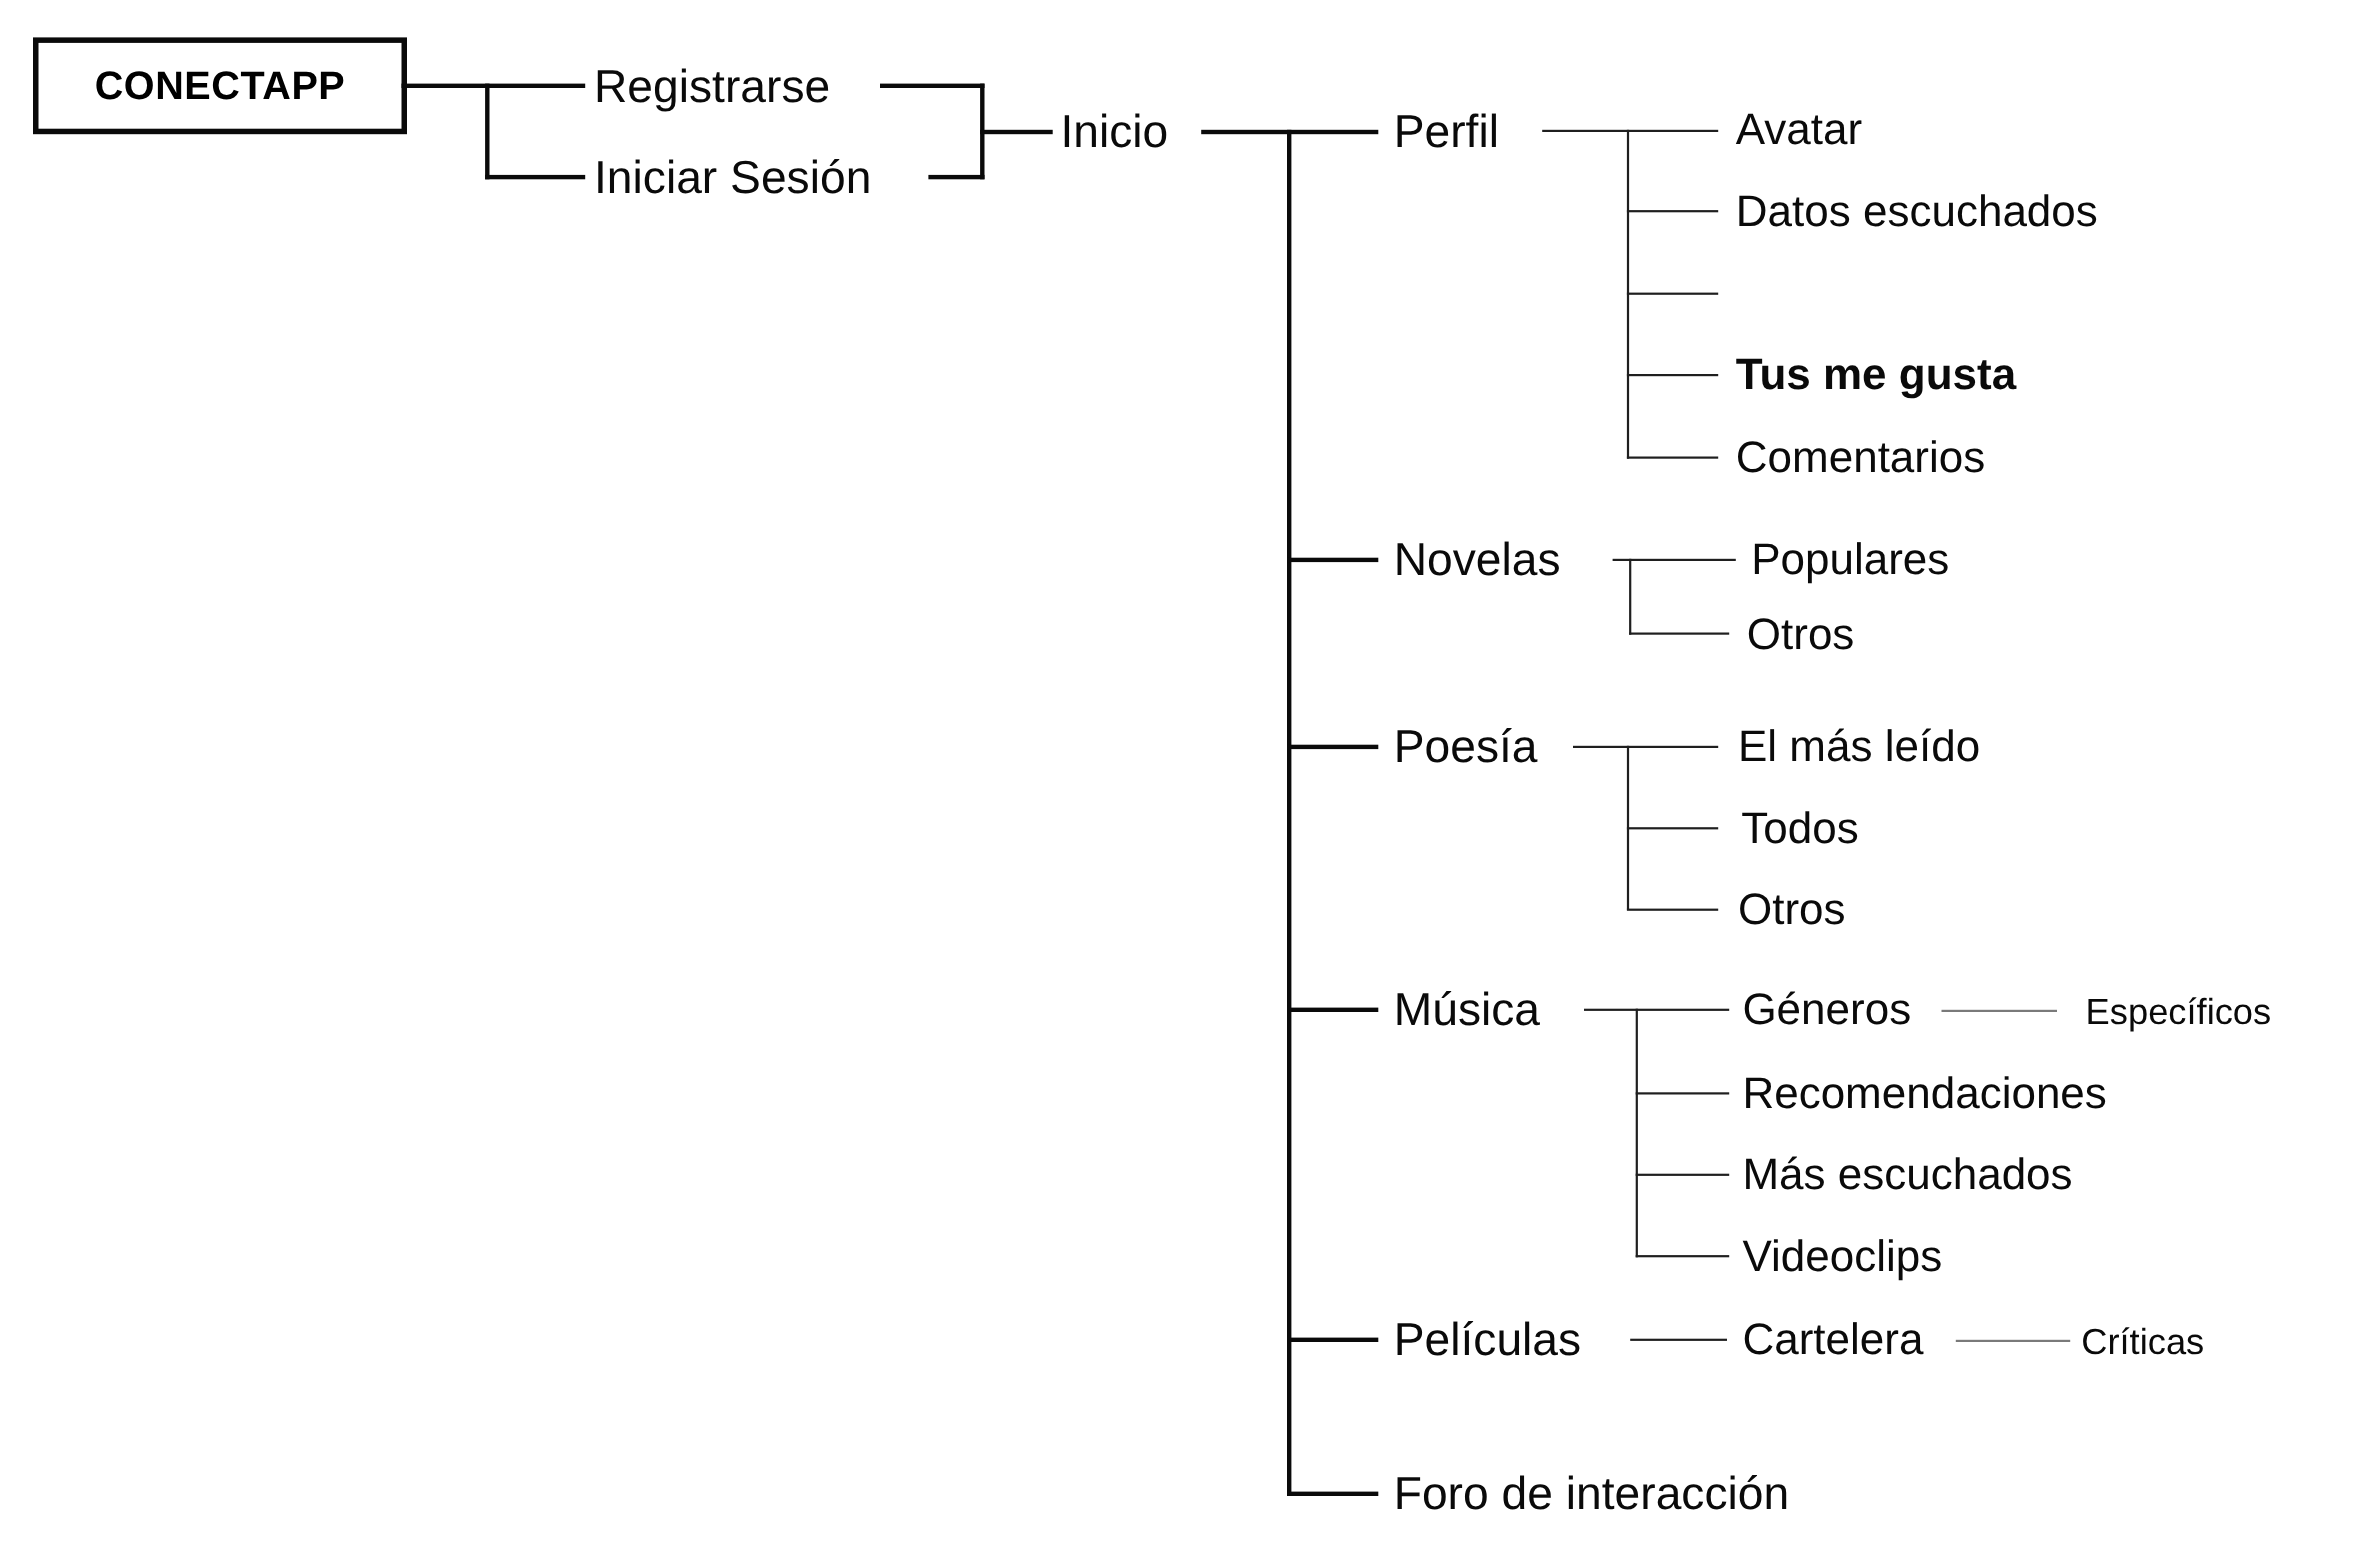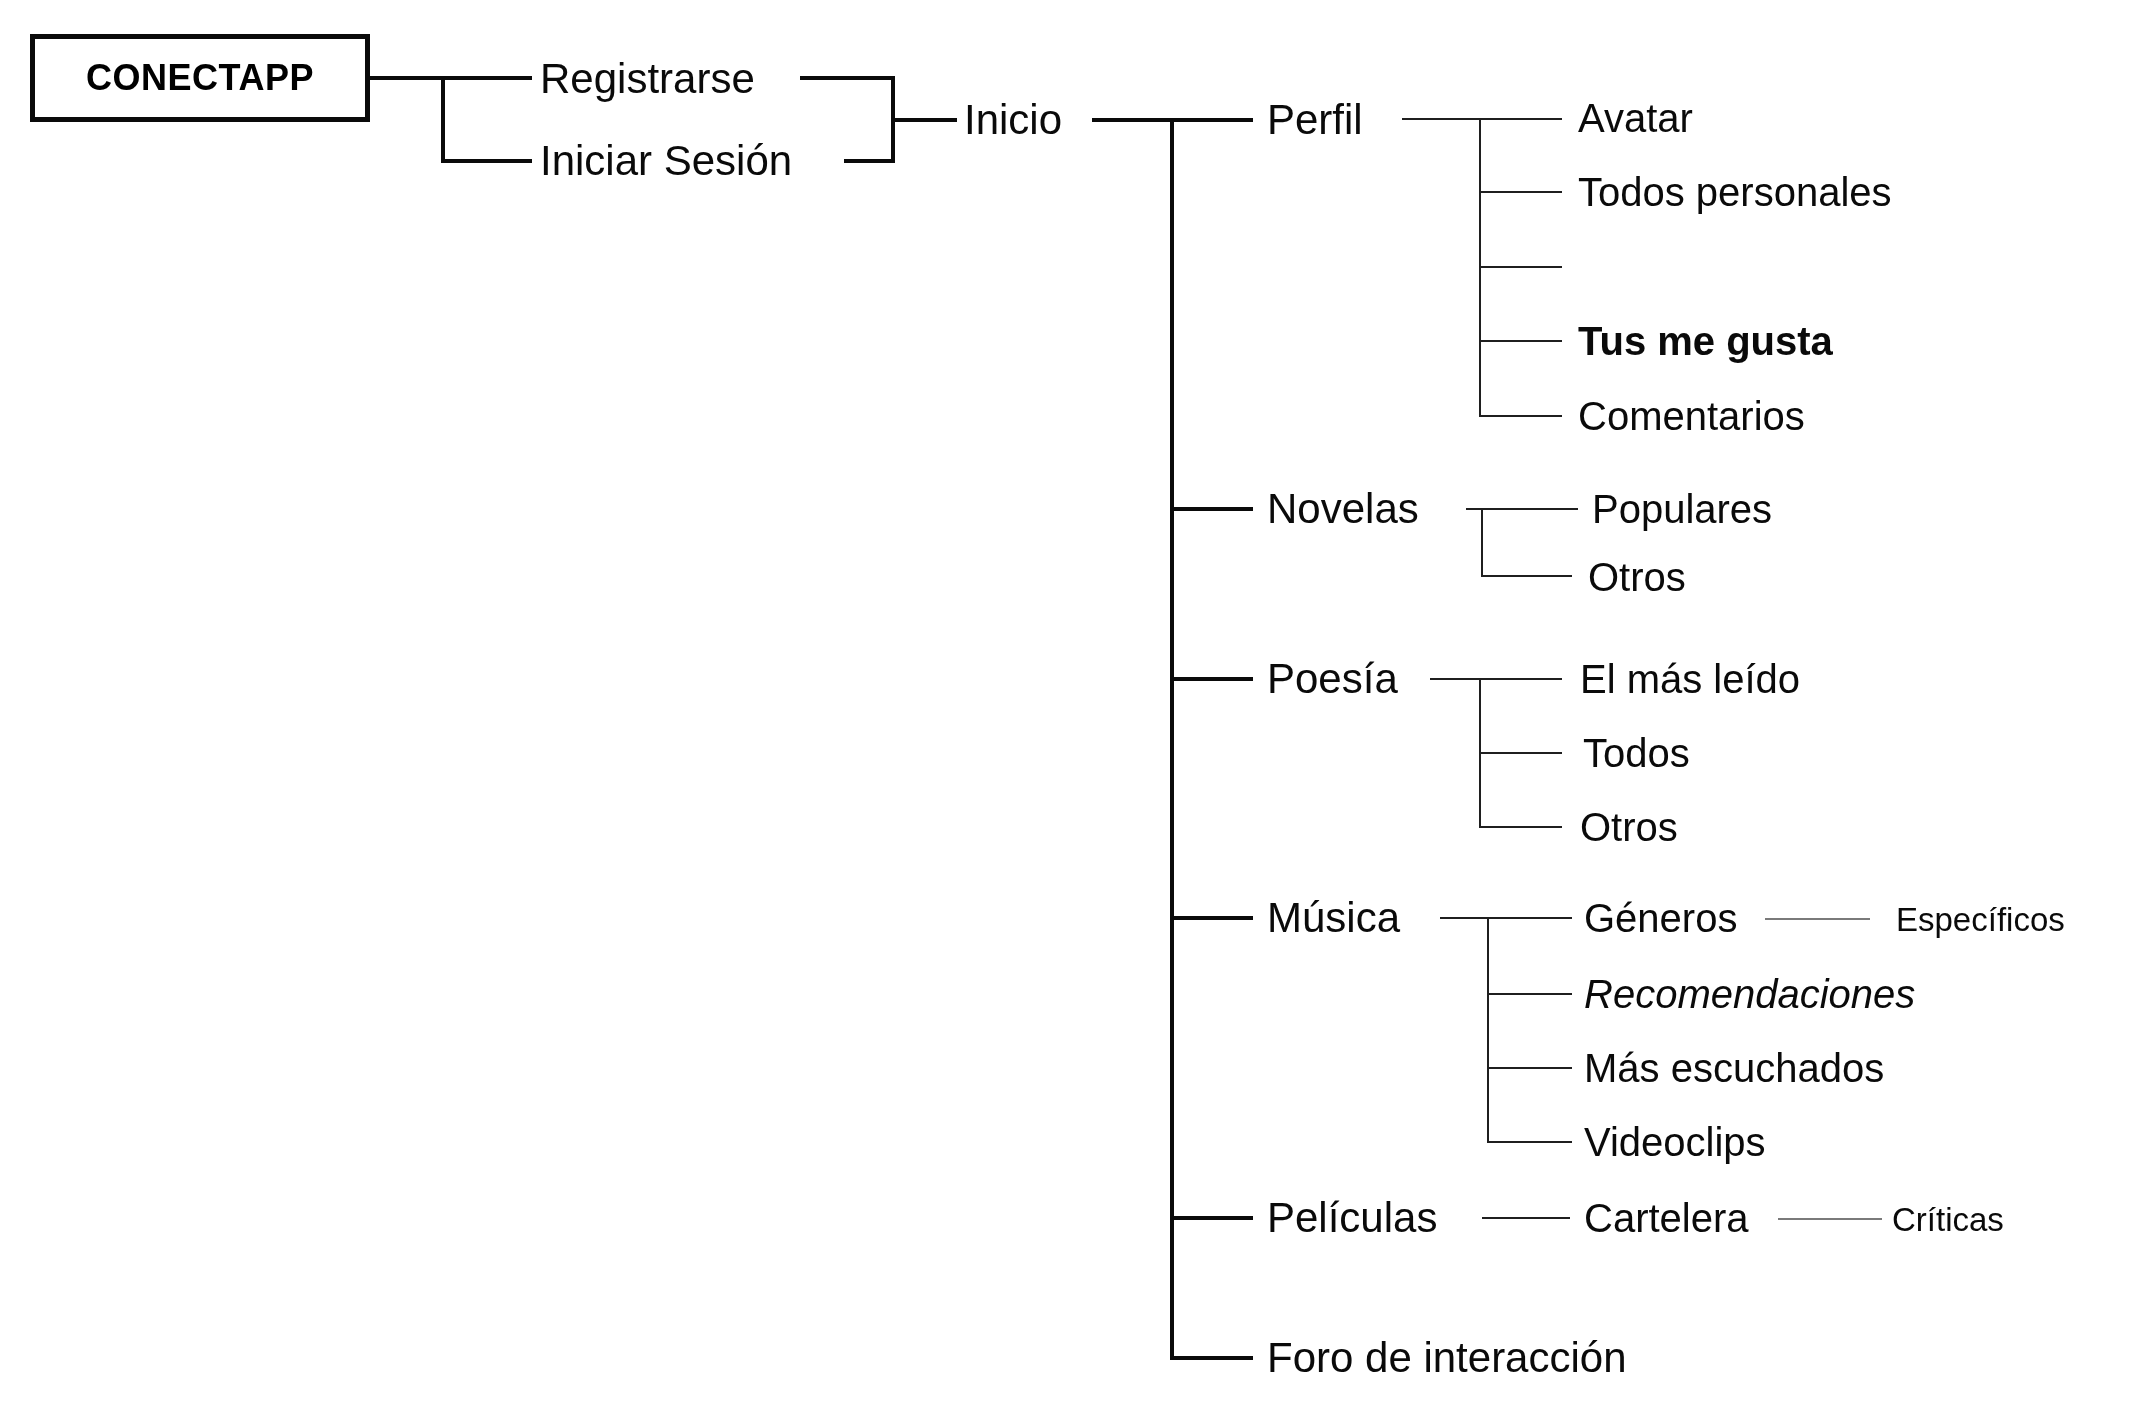--- a/index.html
+++ b/index.html
@@ -75,21 +75,21 @@
   <span class="lbl lvl1" style="left:1267px;top:1358px;">Foro de interacción</span>
 
   <div class="ln thin" style="left:1402px;top:118px;width:160px;height:2px;"></div>
   <div class="ln thin" style="left:1479px;top:118px;width:2px;height:299px;"></div>
   <div class="ln thin" style="left:1479px;top:191px;width:83px;height:2px;"></div>
   <div class="ln thin" style="left:1479px;top:266px;width:83px;height:2px;"></div>
   <div class="ln thin" style="left:1479px;top:340px;width:83px;height:2px;"></div>
   <div class="ln thin" style="left:1479px;top:415px;width:83px;height:2px;"></div>
 
   <span class="lbl lvl2" style="left:1578px;top:118px;">Avatar</span>
-  <span class="lbl lvl2" style="left:1578px;top:192px;">Todos personales</span>
+  <span class="lbl lvl2" style="left:1578px;top:192px;">Datos escuchados</span>
   <span class="lbl lvl2" style="left:1578px;top:341px;font-weight:bold;">Tus me gusta</span>
   <span class="lbl lvl2" style="left:1578px;top:416px;">Comentarios</span>
 
   <div class="ln thin" style="left:1466px;top:508px;width:112px;height:2px;"></div>
   <div class="ln thin" style="left:1481px;top:508px;width:2px;height:69px;"></div>
   <div class="ln thin" style="left:1481px;top:575px;width:91px;height:2px;"></div>
 
   <span class="lbl lvl2" style="left:1592px;top:509px;">Populares</span>
   <span class="lbl lvl2" style="left:1588px;top:577px;">Otros</span>
 
@@ -102,21 +102,21 @@
   <span class="lbl lvl2" style="left:1583px;top:753px;">Todos</span>
   <span class="lbl lvl2" style="left:1580px;top:827px;">Otros</span>
 
   <div class="ln thin" style="left:1440px;top:917px;width:132px;height:2px;"></div>
   <div class="ln thin" style="left:1487px;top:917px;width:2px;height:226px;"></div>
   <div class="ln thin" style="left:1487px;top:993px;width:85px;height:2px;"></div>
   <div class="ln thin" style="left:1487px;top:1067px;width:85px;height:2px;"></div>
   <div class="ln thin" style="left:1487px;top:1141px;width:85px;height:2px;"></div>
 
   <span class="lbl lvl2" style="left:1584px;top:918px;">Géneros</span>
-  <span class="lbl lvl2" style="left:1584px;top:994px;font-style:italic;">Recomendaciones</span>
+  <span class="lbl lvl2" style="left:1584px;top:994px;">Recomendaciones</span>
   <span class="lbl lvl2" style="left:1584px;top:1068px;">Más escuchados</span>
   <span class="lbl lvl2" style="left:1584px;top:1142px;">Videoclips</span>
 
   <div class="ln leaf" style="left:1765px;top:918px;width:105px;height:2px;"></div>
   <span class="lbl lvl3" style="left:1882px;top:919px;margin-left:14px;">Específicos</span>
 
   <div class="ln thin" style="left:1482px;top:1217px;width:88px;height:2px;"></div>
   <span class="lbl lvl2" style="left:1584px;top:1218px;">Cartelera</span>
 
   <div class="ln leaf" style="left:1778px;top:1218px;width:104px;height:2px;"></div>

